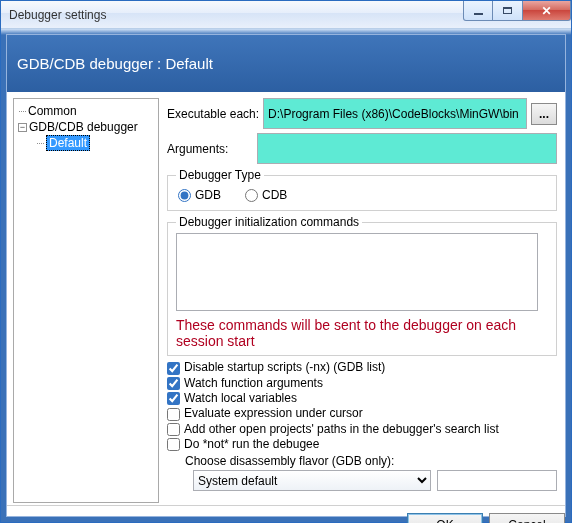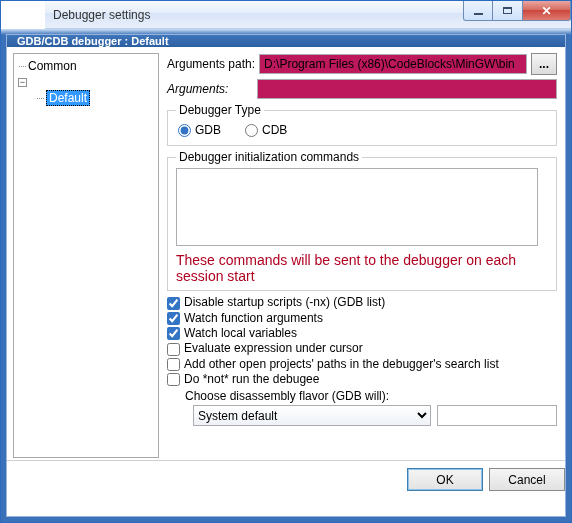--- a/index.html
+++ b/index.html
@@ -1,39 +1,39 @@
 <!DOCTYPE html>
 <html><head>
 <meta charset="utf-8">
 <style>
 * { box-sizing: border-box; font-family: "Segoe UI", Tahoma, sans-serif; font-size: 12px; }
 html, body { margin: 0; padding: 0; }
 .window { width: 572px; height: 523px; background: #fff; border: 1px solid #2a6bbf; position: relative; box-shadow: 0 0 8px rgba(0,0,0,0.3); }
-.titlebar { height: 28px; background: linear-gradient(to bottom, #f7f9fc 0%, #e6eefb 45%, #d7e4f7 46%, #e9f0fb 100%); border-bottom: 1px solid #b9cfe9; display: flex; align-items: center; padding-left: 8px; position: relative; margin-left: 44px; }
+.titlebar { height: 28px; background: linear-gradient(to bottom, #f7f9fc 0%, #e6eefb 45%, #d7e4f7 46%, #e9f0fb 100%); border-bottom: 1px solid #b9cfe9; display: flex; align-items: center; padding-left: 8px; position: relative; }
 .titlebar-text { color: #333; }
 .win-controls { position: absolute; right: 0; top: 0; display: flex; }
 .win-btn { width: 30px; height: 20px; border: 1px solid #6c8bb5; border-top: none; display: flex; align-items: center; justify-content: center; font-family: Arial; }
 .win-min { background: linear-gradient(to bottom,#eaf3fe,#cfe2fa); border-radius: 0 0 0 3px; }
 .win-max { background: linear-gradient(to bottom,#eaf3fe,#cfe2fa); border-left: none; }
 .win-close { width: 48px; background: linear-gradient(to bottom,#e9a5a0,#d66e63 45%,#c9433b 46%,#df7b70); border-left: none; border-radius: 0 0 3px 0; color: #fff; font-weight: bold; }
 .win-min-glyph { width:9px; height:0; border-bottom:2px solid #374a66; margin-top:6px;}
 .win-max-glyph { width:9px; height:7px; border:1px solid #374a66; border-top:2px solid #374a66;}
 .body-frame { position: absolute; top:28px; left:0; right:0; bottom:0; background: linear-gradient(to bottom,#cddff5,#3a71b8 6px,#3a71b8); padding: 5px; }
 .body-inner { background:#fff; width:100%; height:100%; border:1px solid #96b4de; }
-.section-title { background: linear-gradient(to bottom,#3f75ba,#2c5fa2); color:#fff; font-weight:bold; font-size:11px; padding:0 10px; }
+.section-title { background: linear-gradient(to bottom,#3f75ba,#2c5fa2); color:#fff; font-weight:normal; font-size:15px; padding:20px 10px; }
 .content { display:flex; height: calc(100% - 30px - 38px); }
 .tree { width:146px; border:1px solid #a9a9a9; margin:6px 4px 2px 6px; padding:4px 2px; background:#fff; }
 .tree-row { display:flex; align-items:center; height:16px; padding-left:2px; white-space:nowrap; }
 .tree-dots { color:#808080; letter-spacing:-1px; margin-right:2px; font-size:9px; }
 .tree-box { width:9px; height:9px; border:1px solid #919191; display:inline-flex; align-items:center; justify-content:center; font-size:9px; line-height:7px; margin-right:2px; color:#3c3c3c; background:#fff;}
 .tree-selected { background:#3399ff; color:#fff; border:1px dotted #000; padding:0 2px; }
 .form { flex:1; padding:6px 8px 2px 4px; overflow:hidden; }
 .row { display:flex; align-items:center; margin-bottom:4px; gap:4px; }
 .lbl { white-space:nowrap; }
-.txt { flex:1; border:1px solid #abadb3; height:20px; padding:1px 4px; background:#be185d; font-size:12px; }
+.txt { flex:1; border:1px solid #abadb3; height:31px; padding:1px 4px; background:#5eead4; font-size:12px; }
 .browse { width:26px; height:22px; border:1px solid #8a8a8a; background:linear-gradient(to bottom,#f5f5f5,#dcdcdc); text-align:center; font-weight:bold; }
 fieldset { border:1px solid #d0d0d0; margin:0 0 4px 0; padding:4px 18px 6px 8px; }
 legend { padding:0 3px; }
 .radio-row { display:flex; gap:24px; align-items:center; padding:2px 0 2px 2px;}
 input[type=radio],input[type=checkbox]{ margin:0 4px 0 0; vertical-align:middle; accent-color:#3374c4;}
 .textarea { width:100%; height:78px; border:1px solid #abadb3; resize:none; background:#fff; }
 .warn { color:#b00020; font-size:14px; margin-top:3px; }
 .check-list { margin-top:4px; }
 .check-list label { display:block; margin-bottom:1px; }
 .indent { margin-left:18px; margin-top:3px; }
@@ -68,37 +68,38 @@
 
       <div class="content">
 
         <div class="tree">
           <div class="tree-row">
             <span class="tree-dots">····</span>
             <span>Common</span>
           </div>
           <div class="tree-row">
             <span class="tree-box">−</span>
+            <span>GDB/CDB debugger</span>
           </div>
           <div class="tree-row" style="padding-left:20px;">
             <span class="tree-dots">····</span>
             <span class="tree-selected">Default</span>
           </div>
         </div>
 
         <div class="form">
 
           <div class="row">
-            <span class="lbl">Arguments path:</span>
+            <span class="lbl">Executable each:</span>
             <input class="txt" type="text" value="D:\Program Files (x86)\CodeBlocks\MinGW\bin" style="">
             <button class="browse">...</button>
           </div>
 
           <div class="row">
-            <span class="lbl" style="width:86px;font-style:italic;">Arguments:</span>
+            <span class="lbl" style="width:86px;">Arguments:</span>
             <input class="txt" type="text" value="" style="">
           </div>
 
           <fieldset>
             <legend>Debugger Type</legend>
             <div class="radio-row">
               <label><input type="radio" name="dt" checked="" style=""><span>GDB</span></label>
               <label><input type="radio" name="dt" style=""><span>CDB</span></label>
             </div>
           </fieldset>
@@ -111,21 +112,21 @@
 
           <div class="check-list">
             <label><input type="checkbox" checked="" style=""><span>Disable startup scripts (-nx) (GDB list)</span></label>
             <label><input type="checkbox" checked="" style=""><span>Watch function arguments</span></label>
             <label><input type="checkbox" checked="" style=""><span>Watch local variables</span></label>
             <label><input type="checkbox" style=""><span>Evaluate expression under cursor</span></label>
             <label><input type="checkbox" style=""><span>Add other open projects' paths in the debugger's search list</span></label>
             <label><input type="checkbox" style=""><span>Do *not* run the debugee</span></label>
 
             <div class="indent">
-              <div>Choose disassembly flavor (GDB will):</div>
+              <div>Choose disassembly flavor (GDB only):</div>
               <div style="display:flex; margin-top:2px;padding-left:8px;">
                 <select class="select">
                   <option>System default</option>
                 </select>
                 <input class="inline-txt" type="text" value="" style="">
               </div>
             </div>
           </div>
 
         </div>

